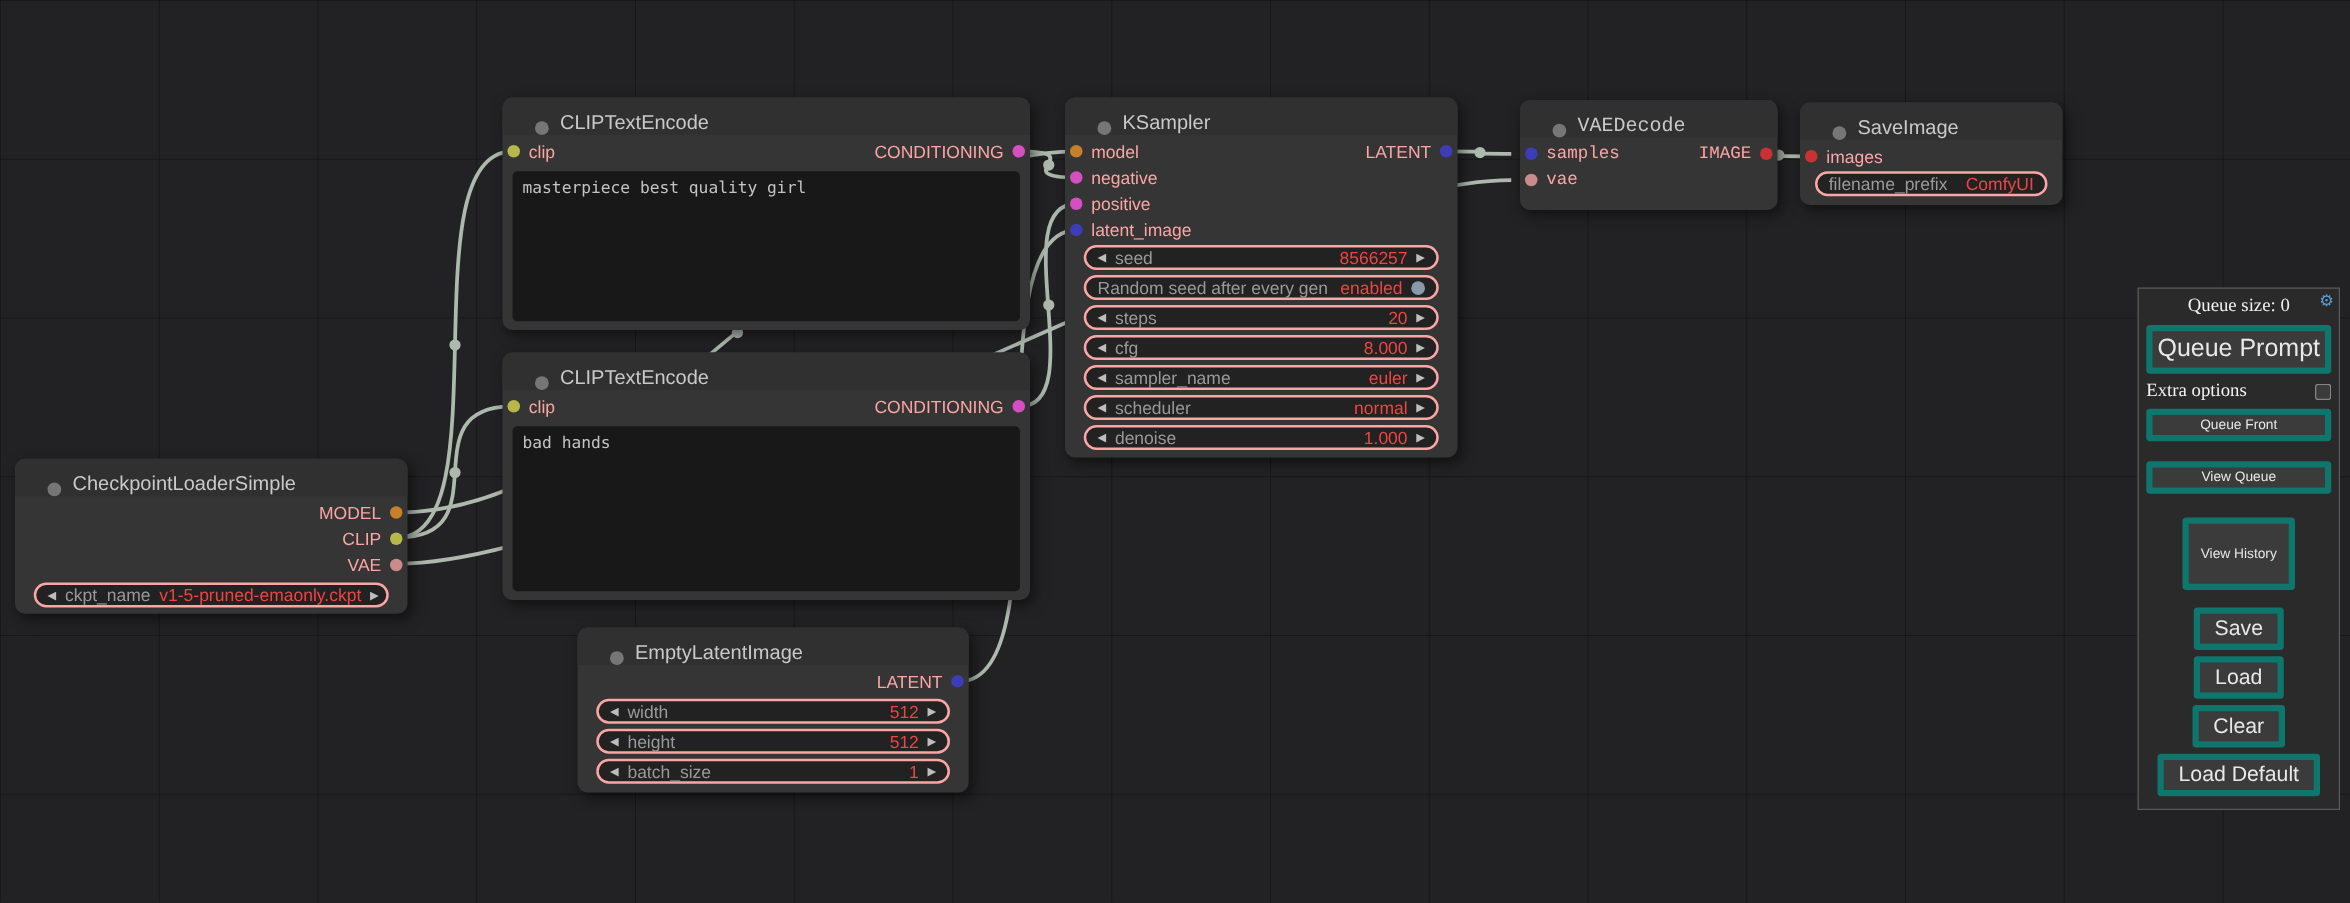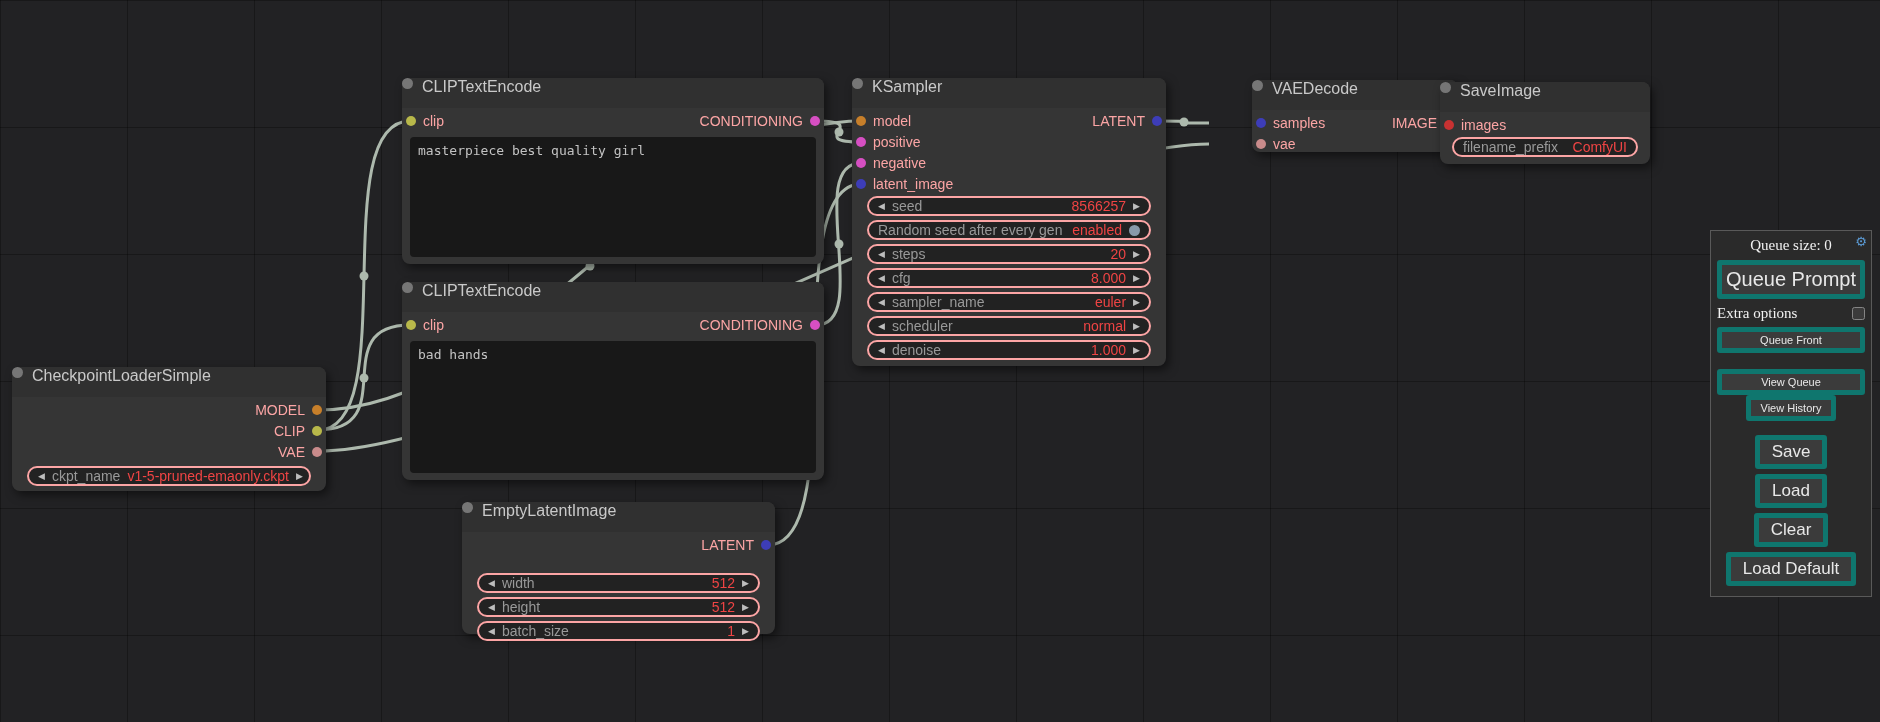--- a/index.html
+++ b/index.html
@@ -23,22 +23,22 @@
     position:absolute;
     background:#353535;
     border-radius:8px;
     box-shadow:3px 4px 10px rgba(0,0,0,0.5);
     z-index:2;
   }
   .node-title {
     height:30px;
     background:#303030;
     border-radius:8px 8px 0 0;
-    display:flex; align-items:flex-start; gap:9px;
-    padding:0 0;
+    display:flex; align-items:flex-end; gap:9px;
+    padding:0 26px;
   }
   .title-dot { width:11px; height:11px; border-radius:50%; background:#767676; flex:0 0 auto; }
   .title-text { font-size:16px; color:#c9c9c9; white-space:nowrap; }
 
   .slots { padding-top:2px; }
   .slot-row { height:21px; display:flex; align-items:center; justify-content:space-between; padding:0 4px; }
   .slot { display:flex; align-items:center; gap:7px; font-size:14px; color:#fca5a5; }
   .slot.out { margin-left:auto; }
   .dot { width:10px; height:10px; border-radius:50%; flex:0 0 auto; }
 
@@ -104,21 +104,21 @@
     color:#e8e8e8;
     border:5px solid #0f766e;
     border-radius:3px;
     cursor:pointer;
   }
   .btn-queue-prompt { font-size:20px; width:100%; margin:6px 0 5px; padding:3px 0; }
   .extra-row { display:flex; align-items:center; justify-content:space-between; gap:6px; margin:1px 0 5px; font-size:15px; }
   .extra-row input { width:13px; height:13px; }
   .small-btns { display:flex; gap:16px;flex-direction:column; }
   .small-btns button { flex:1 1 auto; font-size:11px; padding:2px 0; }
-  .btn-view-history { font-size:11px; padding:2px 10px; margin:0 auto 9px; display:inline-block; }
+  .btn-view-history { font-size:11px; padding:18px 10px; margin:19px auto 9px; display:inline-block; }
   .big-btn { display:block; margin:5px auto 0; font-size:17px; padding:2px 12px; }
   .queue-size-label { display:block; }
 </style>
 </head>
 <body>
 
 <svg class="links" width="1880" height="722" viewBox="0 0 1880 722">
   <g stroke="#adb9ad" stroke-width="3" fill="none">
     <path d="M318,410 C518,410 661,121 861,121"></path>
     <path d="M318,430 C403,430 325,121 410,121"></path>
@@ -222,21 +222,21 @@
     <span class="title-text">EmptyLatentImage</span>
   </div>
   <div class="slots">
     <div class="slot-row">
       <div class="slot out">
         <span>LATENT</span>
         <span class="dot c-latent"></span>
       </div>
     </div>
   </div>
-  <div class="widget" style="margin-top:18px;justify-content:center;">
+  <div class="widget" style="margin-top:4px;justify-content:center;">
     <span class="arr arr-l"></span>
     <span class="w-label">width</span>
     <span class="w-value">512</span>
     <span class="arr arr-r"></span>
   </div>
   <div class="widget">
     <span class="arr arr-l"></span>
     <span class="w-label">height</span>
     <span class="w-value">512</span>
     <span class="arr arr-r"></span>
@@ -261,27 +261,27 @@
         <span>model</span>
       </div>
       <div class="slot out">
         <span>LATENT</span>
         <span class="dot c-latent"></span>
       </div>
     </div>
     <div class="slot-row">
       <div class="slot in">
         <span class="dot c-cond"></span>
+        <span>negative</span>
+      </div>
+    </div>
+    <div class="slot-row">
+      <div class="slot in">
+        <span class="dot c-cond"></span>
         <span>positive</span>
-      </div>
-    </div>
-    <div class="slot-row">
-      <div class="slot in">
-        <span class="dot c-cond"></span>
-        <span>negative</span>
       </div>
     </div>
     <div class="slot-row">
       <div class="slot in">
         <span class="dot c-latent"></span>
         <span>latent_image</span>
       </div>
     </div>
   </div>
   <div class="widget" style="margin-top:2px;">
@@ -320,21 +320,21 @@
     <span class="arr arr-r"></span>
   </div>
   <div class="widget">
     <span class="arr arr-l"></span>
     <span class="w-label">denoise</span>
     <span class="w-value">1.000</span>
     <span class="arr arr-r"></span>
   </div>
 </div>
 
-<div class="node" style="left:1252px; top:80px; width:206px; height:72px;">
+<div class="node" style="left:1216px; top:80px; width:206px; height:88px;font-family:Liberation Mono, monospace;">
   <div class="node-title">
     <span class="title-dot"></span>
     <span class="title-text">VAEDecode</span>
   </div>
   <div class="slots">
     <div class="slot-row">
       <div class="slot in">
         <span class="dot c-latent"></span>
         <span>samples</span>
       </div>

